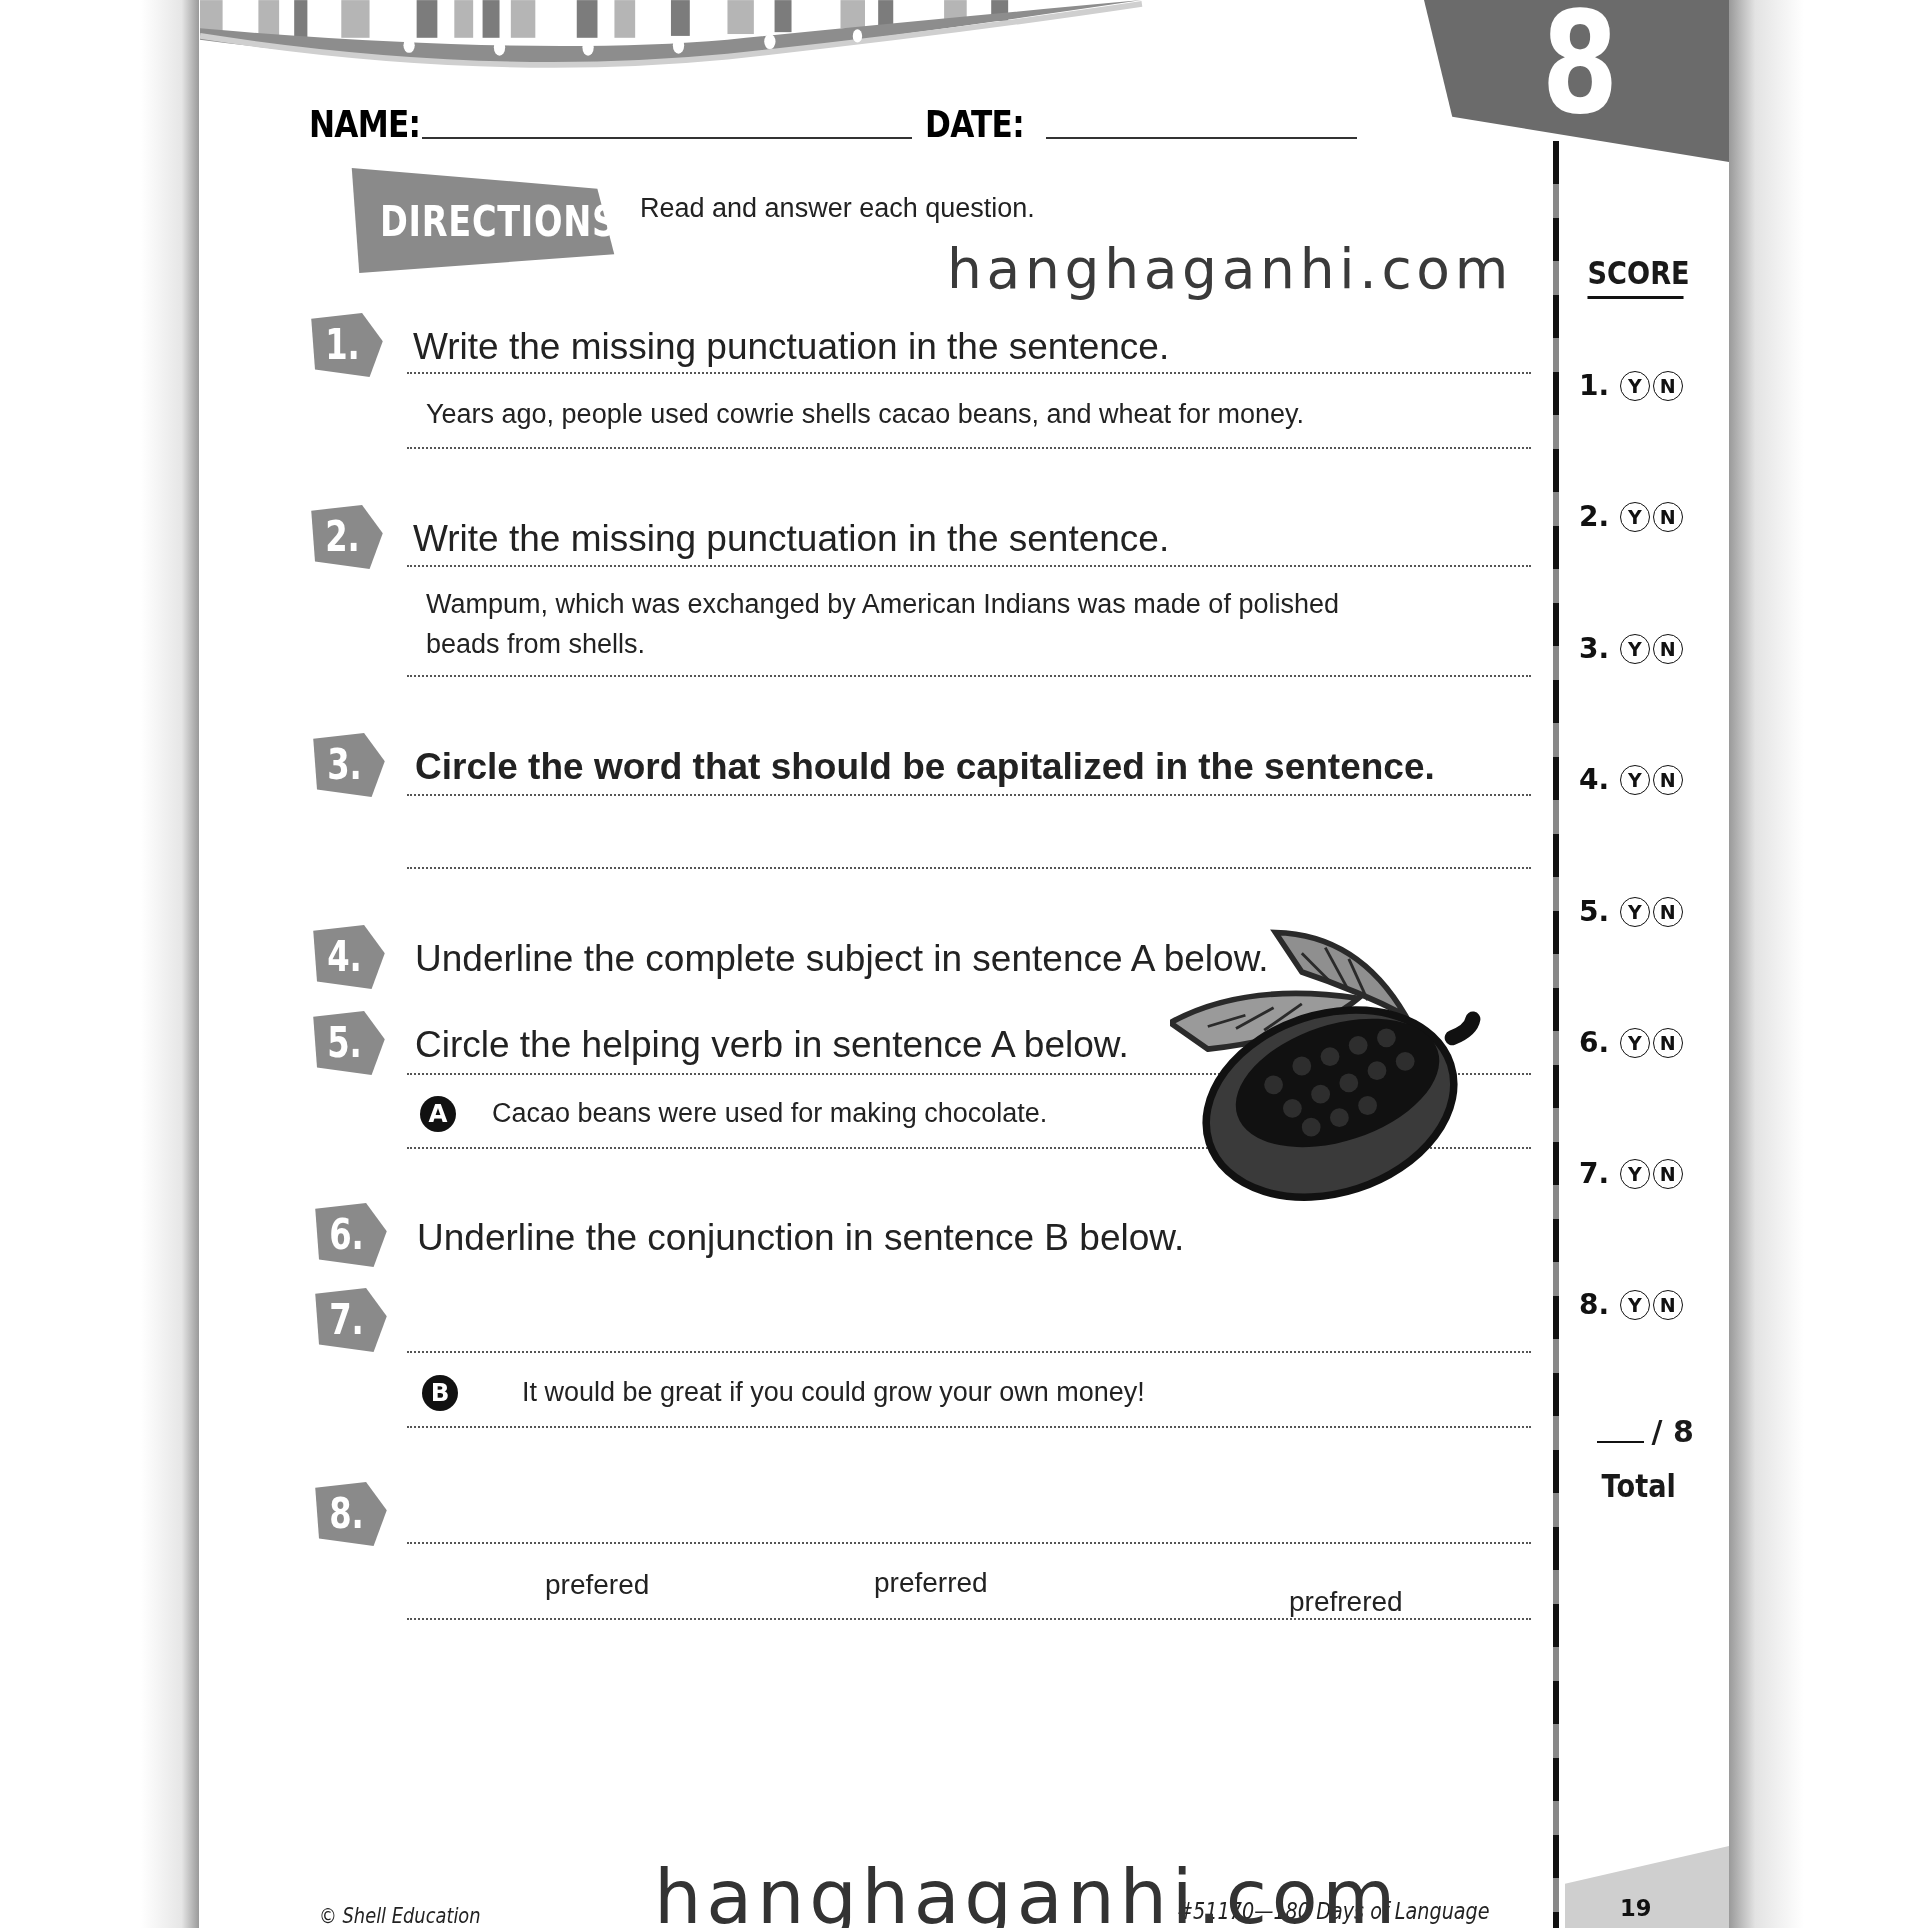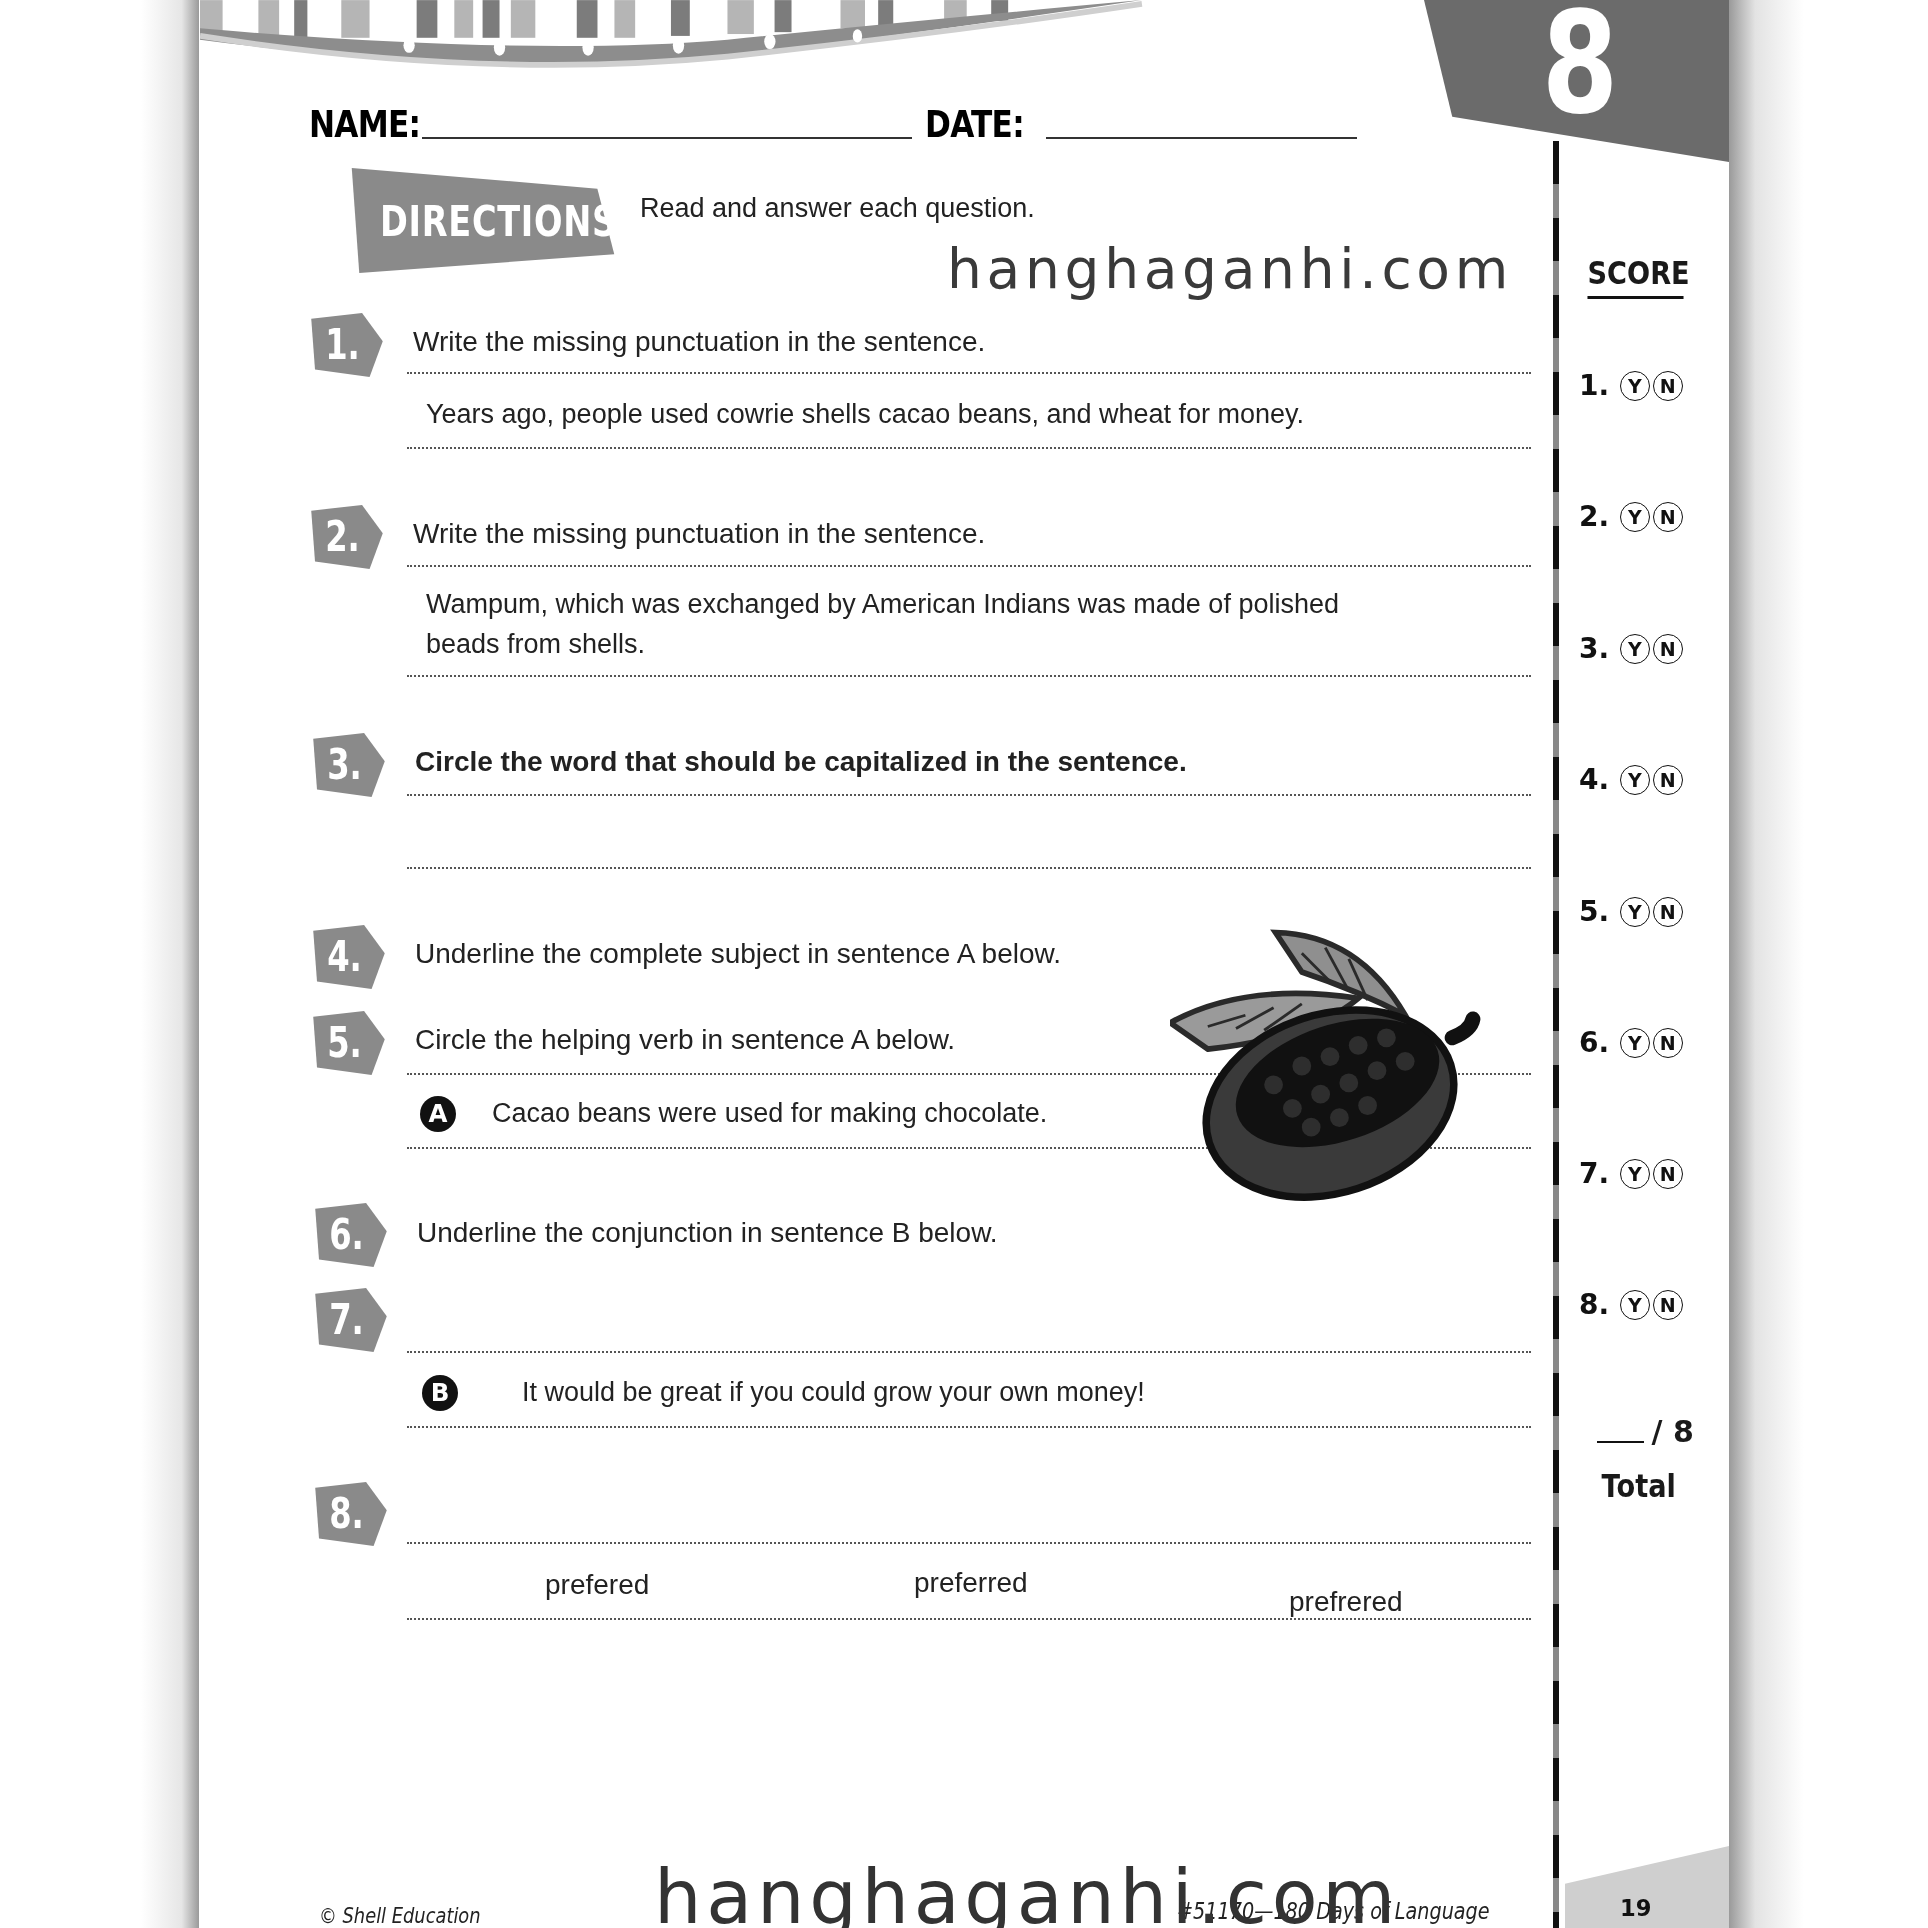--- a/index.html
+++ b/index.html
@@ -20,21 +20,21 @@
   .dir-instr { position:absolute; left:440px; top:193px; font-size:27px; color:#222; }
 
   .watermark { position:absolute; font-family:"DejaVu Sans", sans-serif; color:#3a3a3a; letter-spacing:4.7px; }
   .wm1 { left:747px; top:237px; font-size:55px; }
   .wm2 { left:454px; top:1853px; font-size:75px; color:#333; }
 
   .badge { position:absolute; width:72px; height:64px; }
   .badge svg { position:absolute; left:0; top:0; }
   .badge span { position:absolute; left:7.5px; top:3.8px; width:47px; text-align:center; font-family:"DejaVu Sans", sans-serif; font-weight:bold; font-size:43px; color:#fff; transform:scaleX(0.75); line-height:55px; }
 
-  .q-text { position:absolute; font-size:28px; color:#222; white-space:nowrap; }
+  .q-text { position:absolute; font-size:37px; color:#222; white-space:nowrap; }
   .dotline { position:absolute; left:207px; width:1124px; height:0; border-top:2.8px dotted #555; }
   .sentence { position:absolute; font-size:27px; color:#222; white-space:nowrap; }
   .sent-label { position:absolute; width:36px; height:36px; border-radius:50%; background:#111; color:#fff; font-weight:bold; font-size:24.5px; text-align:center; line-height:36px; font-family:"DejaVu Sans", sans-serif; }
 
   .word-opt { position:absolute; font-size:28px; color:#222;text-align:right; }
 
   .score-divider { position:absolute; left:1353px; top:141px; width:5.6px; height:1787px; background:repeating-linear-gradient(to bottom, #111 0 43px, #888 43px 77px); }
   .score-title { position:absolute; left:1379px; top:254px; width:113px; text-align:center; font-family:"DejaVu Sans", sans-serif; font-weight:bold; font-size:32px; transform:scaleX(0.85); border-bottom:3.8px solid #111; padding-bottom:3.8px; }
   .score-item { position:absolute; left:1379px; display:flex; align-items:center; font-family:"DejaVu Sans", sans-serif; font-weight:bold; font-size:28px; color:#111; }
   .score-item .num { width:41px; }
@@ -218,21 +218,21 @@
   <div class="dotline" style="top:1426px;"></div>
 
   <div class="badge" style="left:115px;top:1482px;">
     <svg width="72" height="64" viewBox="0 0 76 68">
         <polygon points="0,6 54,0 76,30 62,68 4,60" fill="#8a8a8a"></polygon>
       </svg>
     <span>8.</span>
   </div>
   <div class="dotline" style="top:1542px;"></div>
   <div class="word-opt" style="left:345px;top:1569px;">prefered</div>
-  <div class="word-opt" style="left:714px;top:1567px;">preferred</div>
+  <div class="word-opt" style="left:674px;top:1567px;">preferred</div>
   <div class="word-opt" style="left:1089px;top:1586px;">prefrered</div>
   <div class="dotline" style="top:1618px;"></div>
 
   <div class="score-divider"></div>
   <div class="score-title">SCORE</div>
 
   <div class="score-item" style="top:369px;">
     <span class="num">1.</span>
     <span class="yn">Y</span>
     <span class="yn">N</span>

